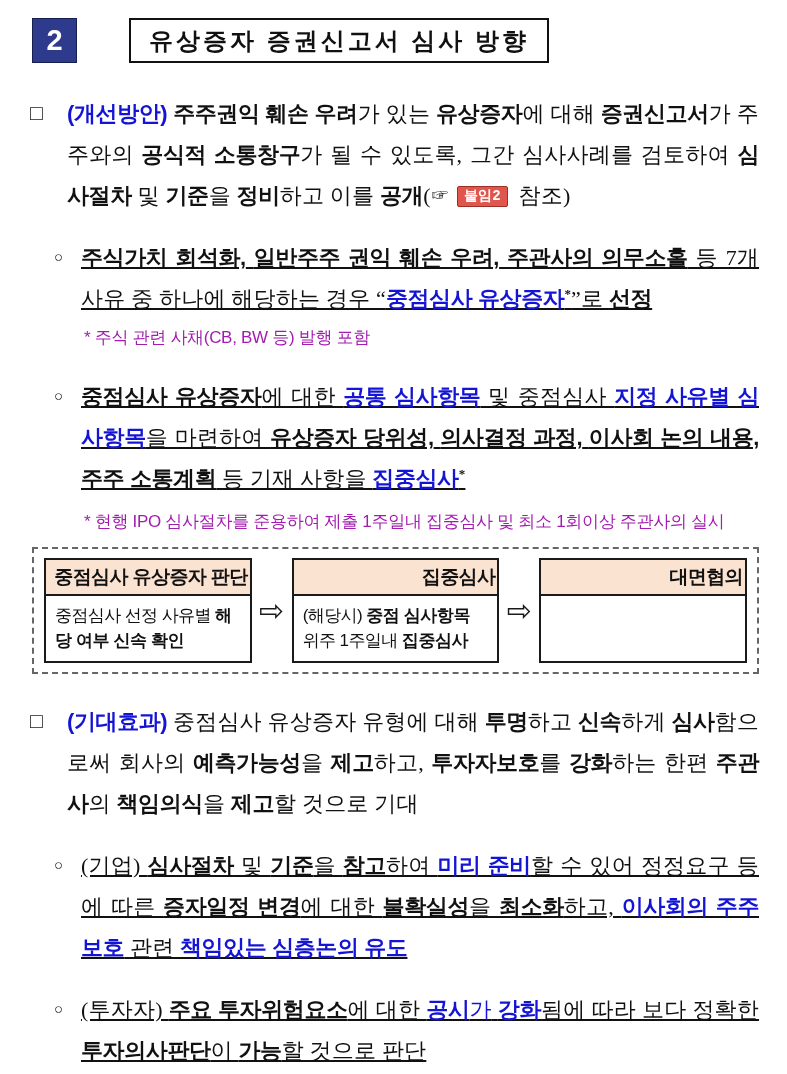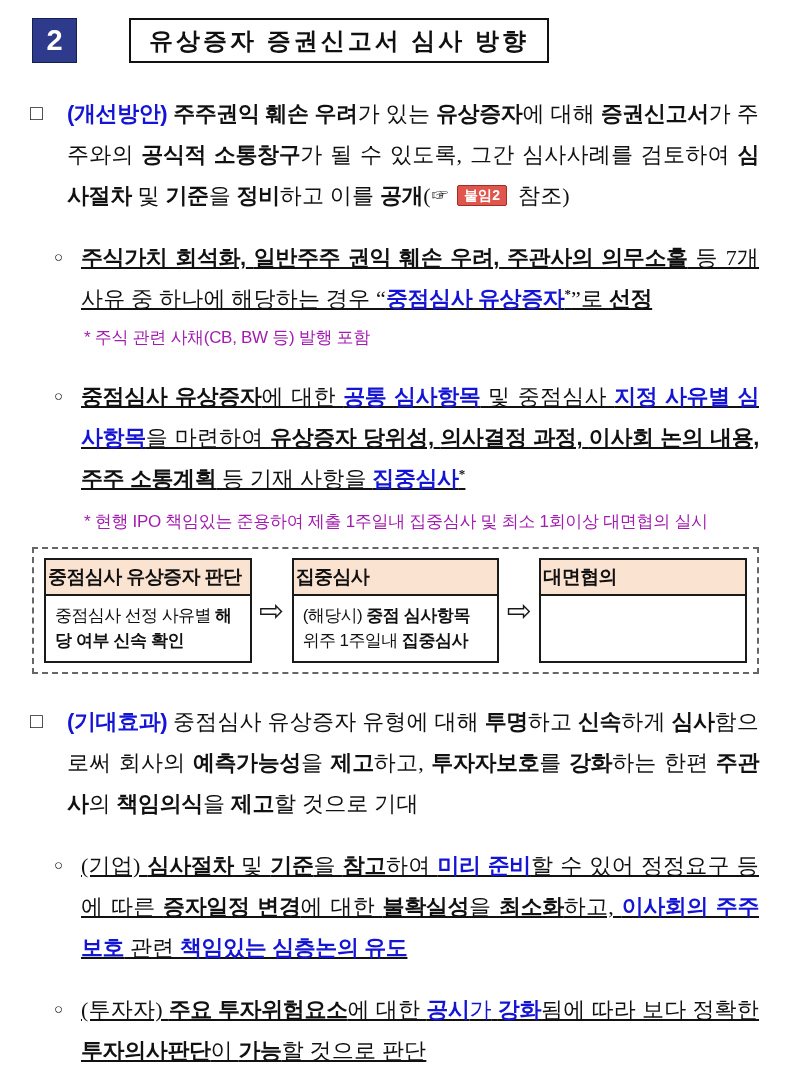--- a/index.html
+++ b/index.html
@@ -44,33 +44,33 @@
   }
   
   .seg-b{font-family:"Liberation Sans","DejaVu Sans",sans-serif;font-weight:bold;letter-spacing:-0.4px;}
   .seg-bb{font-family:"Liberation Sans","DejaVu Sans",sans-serif;font-weight:bold;color:var(--accent-blue);letter-spacing:-0.4px;}
   .seg-blue{color:var(--accent-blue);}
   .seg-sup{vertical-align:super;font-size:13px;font-weight:bold;line-height:0;}
   .seg-hand{font-size:19px;vertical-align:1px;padding-right:2px;}
   .seg-badge{
     display:inline-block;background:var(--badge-red);color:#fff;
     border:1px solid var(--badge-red-border);border-radius:2px;
-    font-family:Liberation Sans, sans-serif;font-weight:bold;
+    font-family:Liberation Mono, monospace;font-weight:bold;
     font-size:14px;line-height:17px;padding:1px 6px;margin:0 5px;vertical-align:3px;
   }
   
   .diagram{
     margin:14px 0 0 2px;border:2px dashed #666;padding:9px 10px;
     display:flex;align-items:stretch;
   }
   .dbox{flex:1;border:2px solid #1a1a1a;display:flex;flex-direction:column;background:#fff;}
   .dhead{
     background:var(--diagram-peach);border-bottom:2px solid #1a1a1a;
     font-family:"Liberation Sans","DejaVu Sans",sans-serif;font-weight:bold;
-    font-size:19px;text-align:left;padding:4px 2px;letter-spacing:-0.6px;
+    font-size:19px;text-align:right;padding:4px 2px;letter-spacing:-0.6px;
   }
   .dbody{
     font-family:"Liberation Sans","DejaVu Sans",sans-serif;font-size:17px;
     line-height:25px;padding:7px 8px 8px 9px;letter-spacing:-0.6px;
   }
   .darrow{
     flex:none;width:40px;display:flex;align-items:center;justify-content:center;
     font-family:"DejaVu Sans",sans-serif;font-size:30px;color:#1a1a1a;
   }
 </style>
@@ -92,21 +92,21 @@
   <div class="bullet">
     <span class="marker">○</span>
     <div class="ptext"><span class="seg-b">주식가치 회석화,</span> <span class="seg-b">일반주주 권익 훼손 우려,</span> <span class="seg-b">주관사의 의무소홀</span> 등 7개 사유 중 하나에 해당하는 경우 “<span class="seg-bb">중점심사 유상증자</span><span class="seg-sup">*</span>”로 <span class="seg-b">선정</span></div>
   </div>
   <div class="footnote">* 주식 관련 사채(CB, BW 등) 발행 포함</div>
 
   <div class="bullet" style="margin-top:27px;">
     <span class="marker">○</span>
     <div class="ptext"><span class="seg-b">중점심사 유상증자</span>에 대한 <span class="seg-bb">공통 심사항목</span> 및 중점심사 <span class="seg-bb">지정 사유별 심사항목</span>을 마련하여 <span class="seg-b">유상증자 당위성,</span> <span class="seg-b">의사결정 과정,</span> <span class="seg-b">이사회 논의 내용,</span> <span class="seg-b">주주 소통계획</span> 등 기재 사항을 <span class="seg-bb">집중심사</span><span class="seg-sup">*</span></div>
   </div>
-  <div class="footnote" style="margin-top:11px;">* 현행 IPO 책임있는 준용하여 제출 1주일내 집중심사 및 최소 1회이상 대면협의 실시</div>
+  <div class="footnote" style="margin-top:11px;">* 현행 IPO 심사절차를 준용하여 제출 1주일내 집중심사 및 최소 1회이상 주관사의 실시</div>
 
   <div class="diagram">
     <div class="dbox">
       <div class="dhead">중점심사 유상증자 판단</div>
       <div class="dbody">중점심사 선정 사유별 <span class="seg-b">해당 여부 신속 확인</span></div>
     </div>
     <div class="darrow">⇨</div>
     <div class="dbox">
       <div class="dhead">집중심사</div>
       <div class="dbody">(해당시) <span class="seg-b">중점 심사항목</span> 위주 1주일내 <span class="seg-b">집중심사</span></div>

